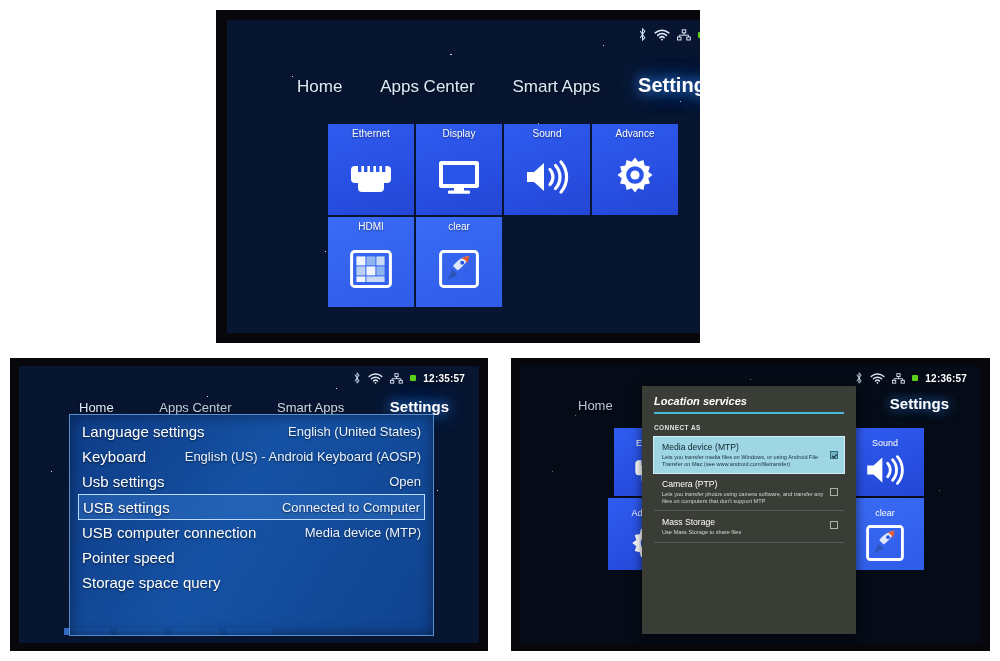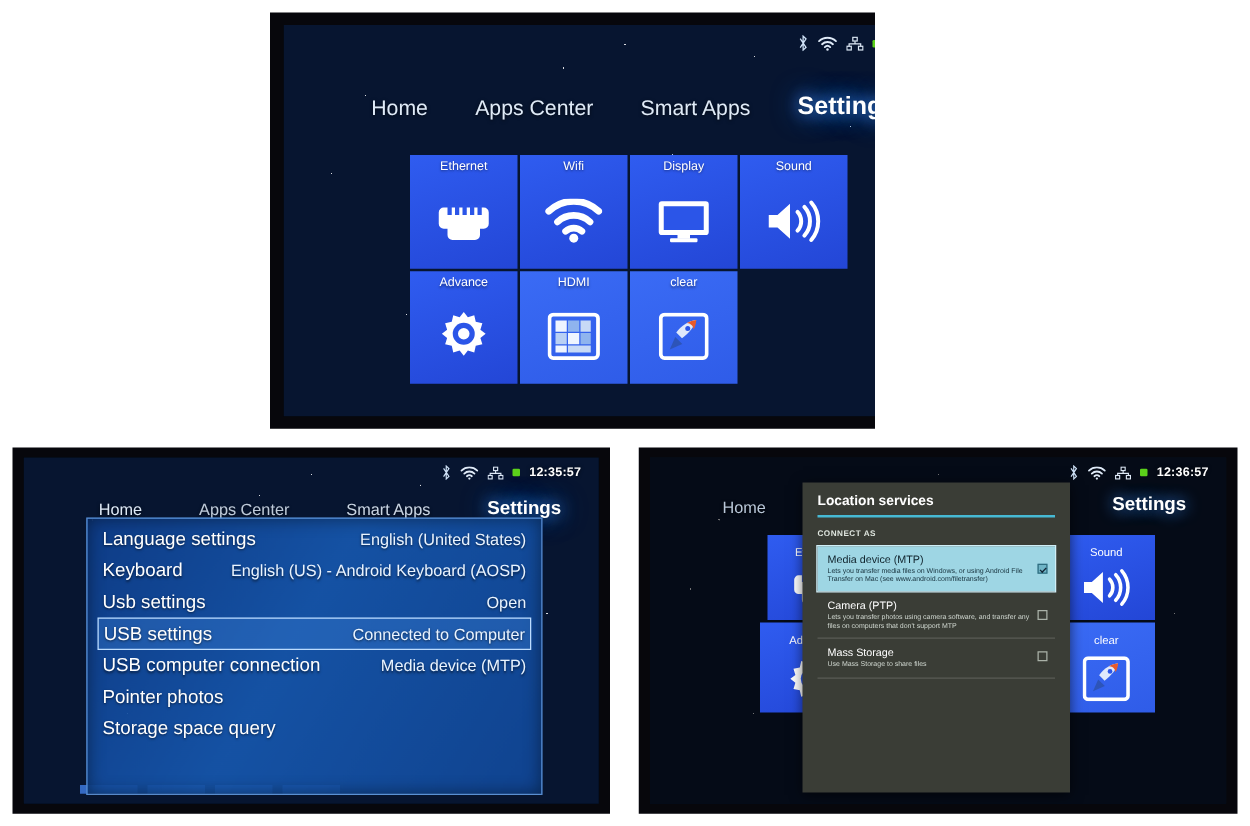--- a/index.html
+++ b/index.html
@@ -144,31 +144,20 @@
             <path d="M6 6h32a4 4 0 0 1 4 4v9a4 4 0 0 1-4 4h-3v5a4 4 0 0 1-4 4H13a4 4 0 0 1-4-4v-5H6a4 4 0 0 1-4-4v-9a4 4 0 0 1 4-4z" fill="#fff"></path>
             <rect x="9" y="4" width="3.4" height="8" fill="#2b55e8"></rect>
             <rect x="15" y="4" width="3.4" height="8" fill="#2b55e8"></rect>
             <rect x="21" y="4" width="3.4" height="8" fill="#2b55e8"></rect>
             <rect x="27" y="4" width="3.4" height="8" fill="#2b55e8"></rect>
             <rect x="33" y="4" width="3.4" height="8" fill="#2b55e8"></rect>
           </svg>
         </span>
       </div>
 
-      <div class="tile" style="background:linear-gradient(160deg,#2f5cf0,#2346d6); padding-top:5px;">
-        <span class="tlabel" style="font-size:10px;">Wifi</span>
-        <span class="tico">
-          <svg width="46" height="36" viewBox="0 0 46 36">
-            <path d="M3 10a29 29 0 0 1 40 0" fill="none" stroke="#fff" stroke-width="5.4" stroke-linecap="round"></path>
-            <path d="M10 18.5a19 19 0 0 1 26 0" fill="none" stroke="#fff" stroke-width="5.4" stroke-linecap="round"></path>
-            <path d="M16.5 26a10 10 0 0 1 13 0" fill="none" stroke="#fff" stroke-width="5.4" stroke-linecap="round"></path>
-            <circle cx="23" cy="31.5" r="3.6" fill="#fff"></circle>
-          </svg>
-        </span>
-      </div>
 
       <div class="tile" style="background:linear-gradient(160deg,#2f5cf0,#2346d6); padding-top:5px;">
         <span class="tlabel" style="font-size:10px;">Display</span>
         <span class="tico">
           <svg width="44" height="36" viewBox="0 0 44 36">
             <rect x="2" y="2" width="40" height="27" rx="2.5" fill="#fff"></rect>
             <rect x="6" y="6" width="32" height="19" fill="#2b55e8"></rect>
             <rect x="17" y="29" width="10" height="3" fill="#fff"></rect>
             <rect x="11" y="31.5" width="22" height="3.2" rx="1" fill="#fff"></rect>
           </svg>
@@ -285,21 +274,21 @@
       </div>
       <div class="setrow sel" style="height:26px; padding:0 4px;">
         <span class="k" style="font-size:15px;">USB settings</span>
         <span class="v" style="font-size:13px;">Connected to Computer</span>
       </div>
       <div class="setrow" style="height:25px; padding:0 4px;">
         <span class="k" style="font-size:15px;">USB computer connection</span>
         <span class="v" style="font-size:13px;">Media device (MTP)</span>
       </div>
       <div class="setrow" style="height:25px; padding:0 4px;">
-        <span class="k" style="font-size:15px;">Pointer photos</span>
+        <span class="k" style="font-size:15px;">Pointer speed</span>
         <span class="v" style="font-size:13px;"></span>
       </div>
       <div class="setrow" style="height:25px; padding:0 4px;">
         <span class="k" style="font-size:15px;">Storage space query</span>
         <span class="v" style="font-size:13px;"></span>
       </div>
     </div>
   </div>
 </div>
 
@@ -375,21 +364,21 @@
       </svg>
       <span class="greendot"></span>
       <span class="sb-time">12:36:57</span>
     </div>
 
     <span class="item" style="position:absolute; left:58px; top:32px; font-size:13px; color:#b9c7d8; text-shadow:0 1px 3px rgba(0,0,0,.7);">Home</span>
     <span class="item sel" style="position:absolute; right:32px; top:29px; font-size:15px; color:#fff; font-weight:bold; text-shadow:0 0 12px #3f8fff, 0 1px 3px rgba(0,0,0,.8);">Settings</span>
 
     <div class="dialog" style="left:122px; top:20px; width:214px; height:248px;">
       <div style="padding:9px 12px 5px 12px;">
-        <div class="dlg-title" style="font-size:11px;">Location services</div>
+        <div class="dlg-title" style="font-size:11px;font-style:italic;">Location services</div>
       </div>
       <div class="dlg-rule" style="margin:0 12px;"></div>
 
       <div style="padding:10px 12px 0 12px;">
         <div class="dlg-sub" style="font-size:6.5px; margin-bottom:6px;">CONNECT AS</div>
 
         <div class="opt sel" style="padding:5px 6px 6px 8px; gap:6px;">
           <div class="otext">
             <div class="oname" style="font-size:8.6px; margin-bottom:2px;">Media device (MTP)</div>
             <div class="odesc" style="font-size:5.6px;">Lets you transfer media files on Windows, or using Android File Transfer on Mac (see www.android.com/filetransfer)</div>

